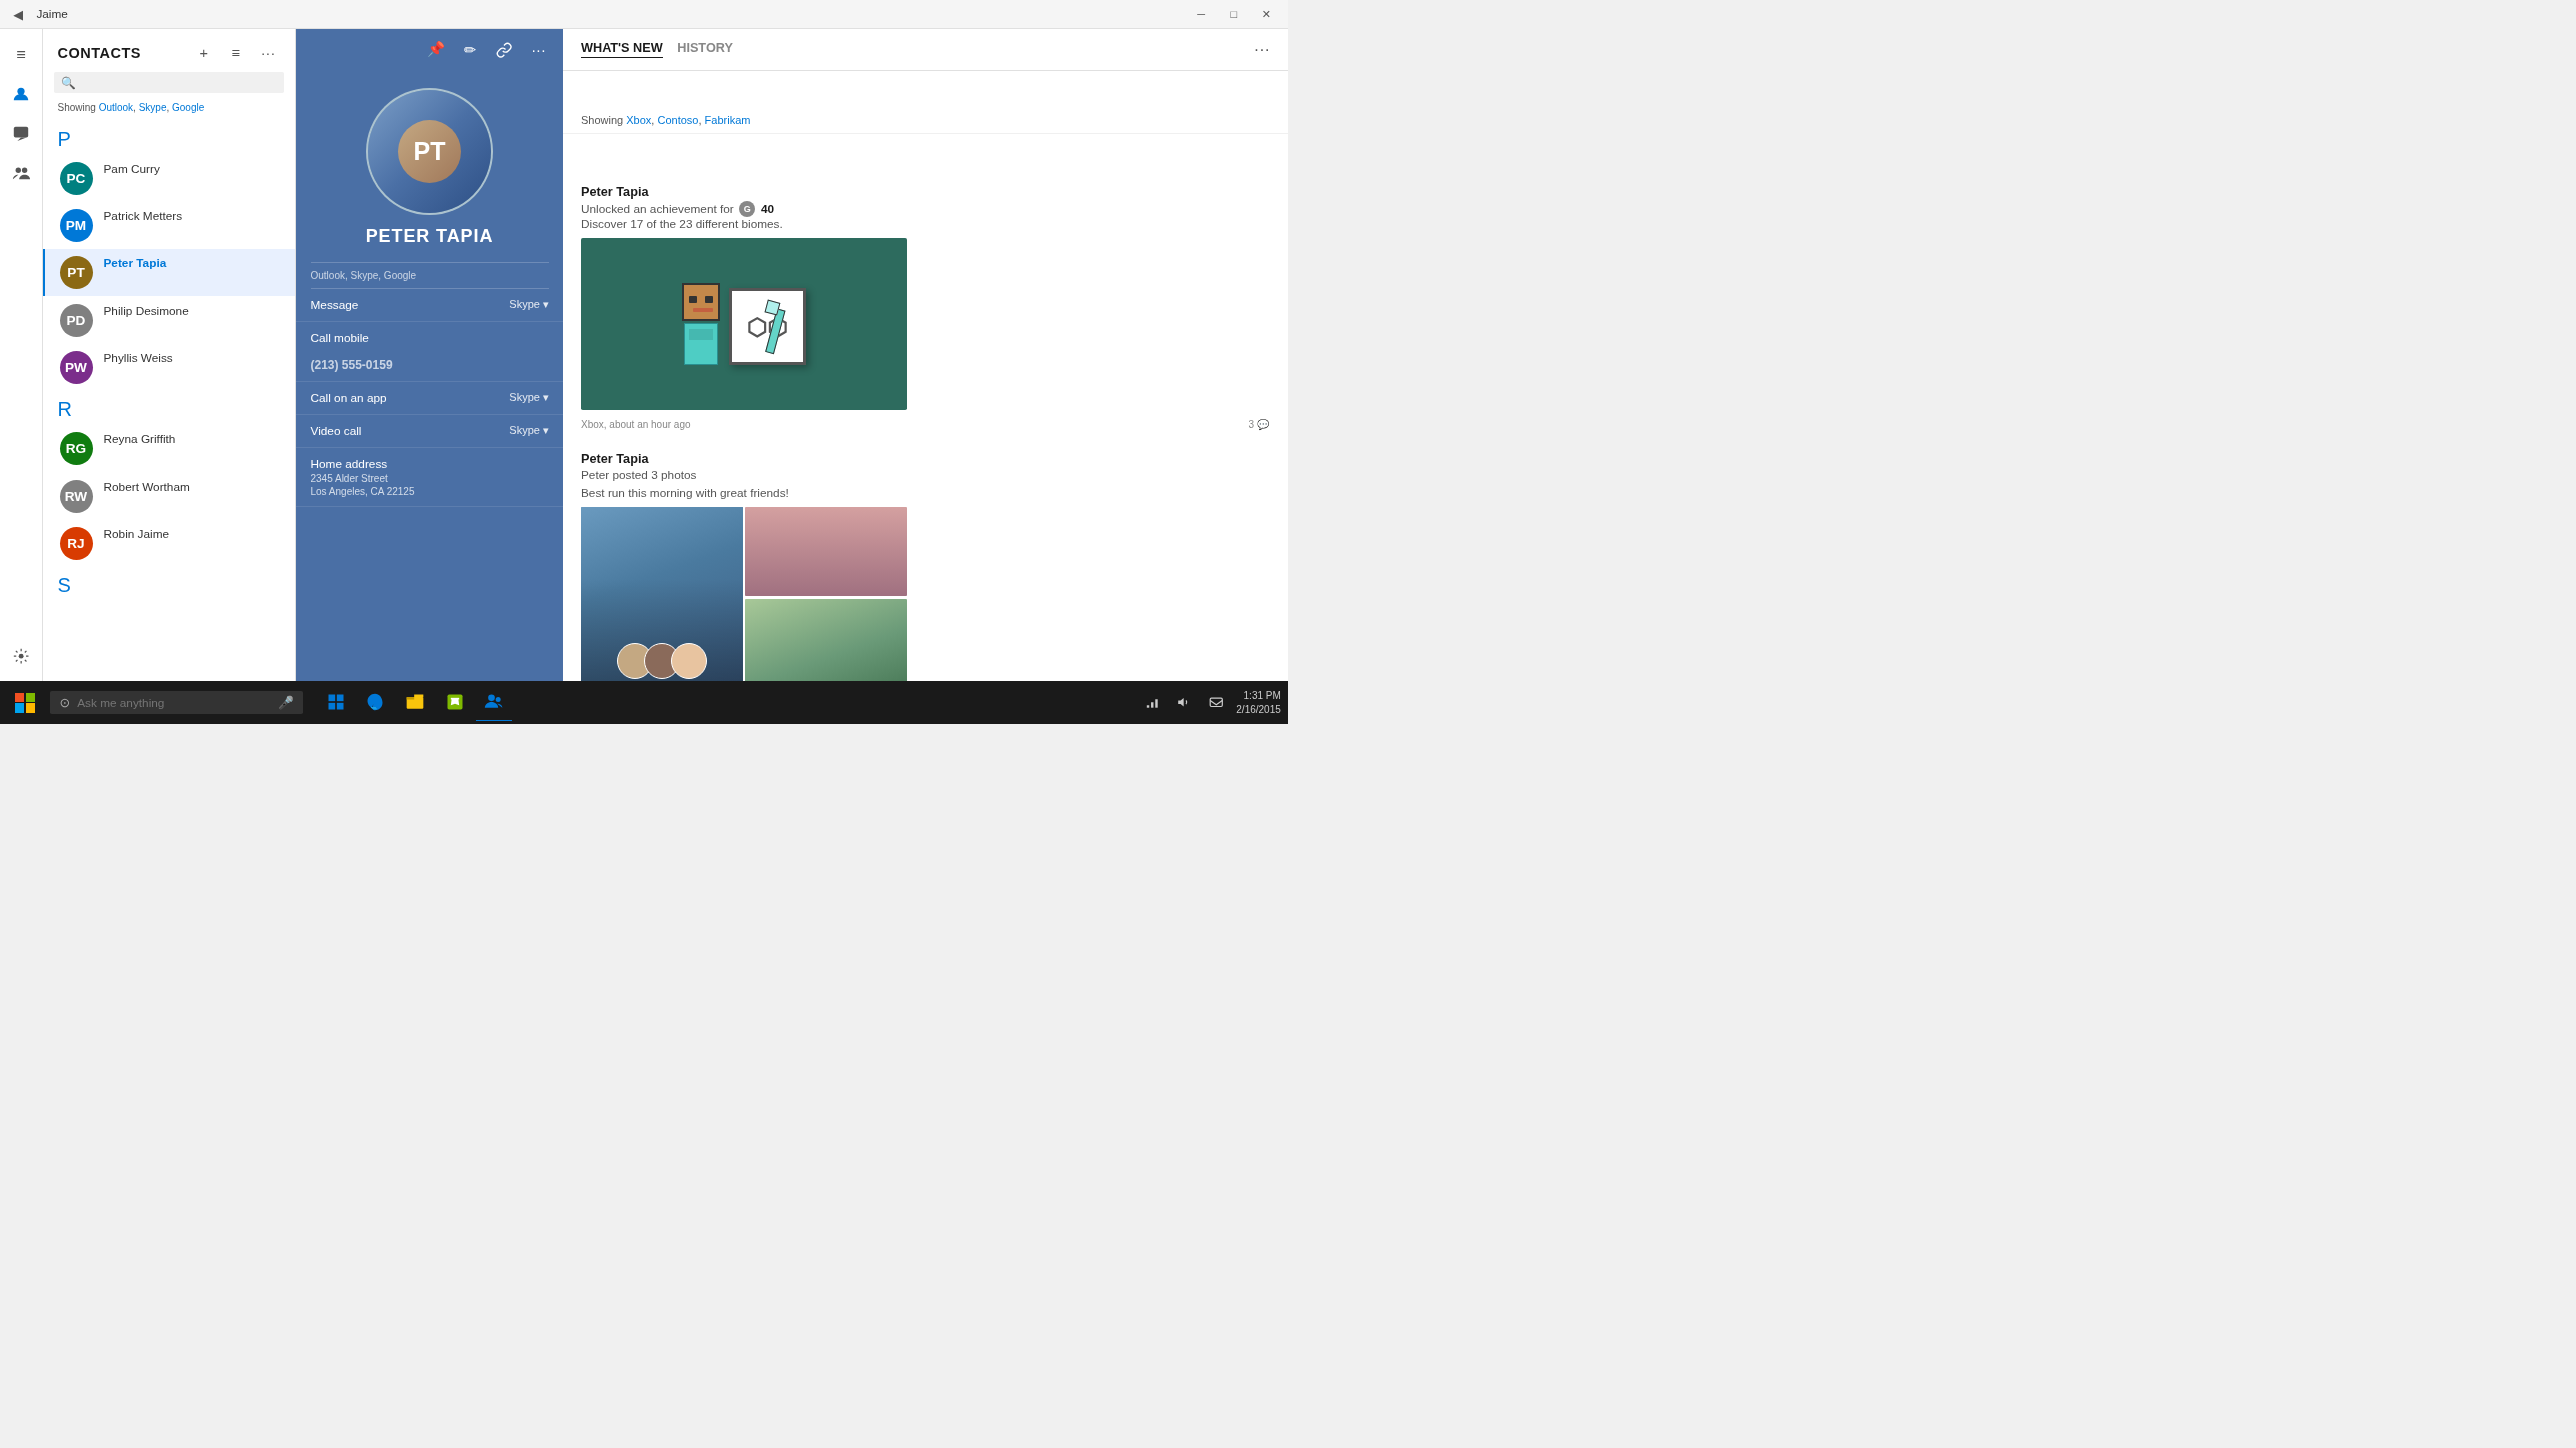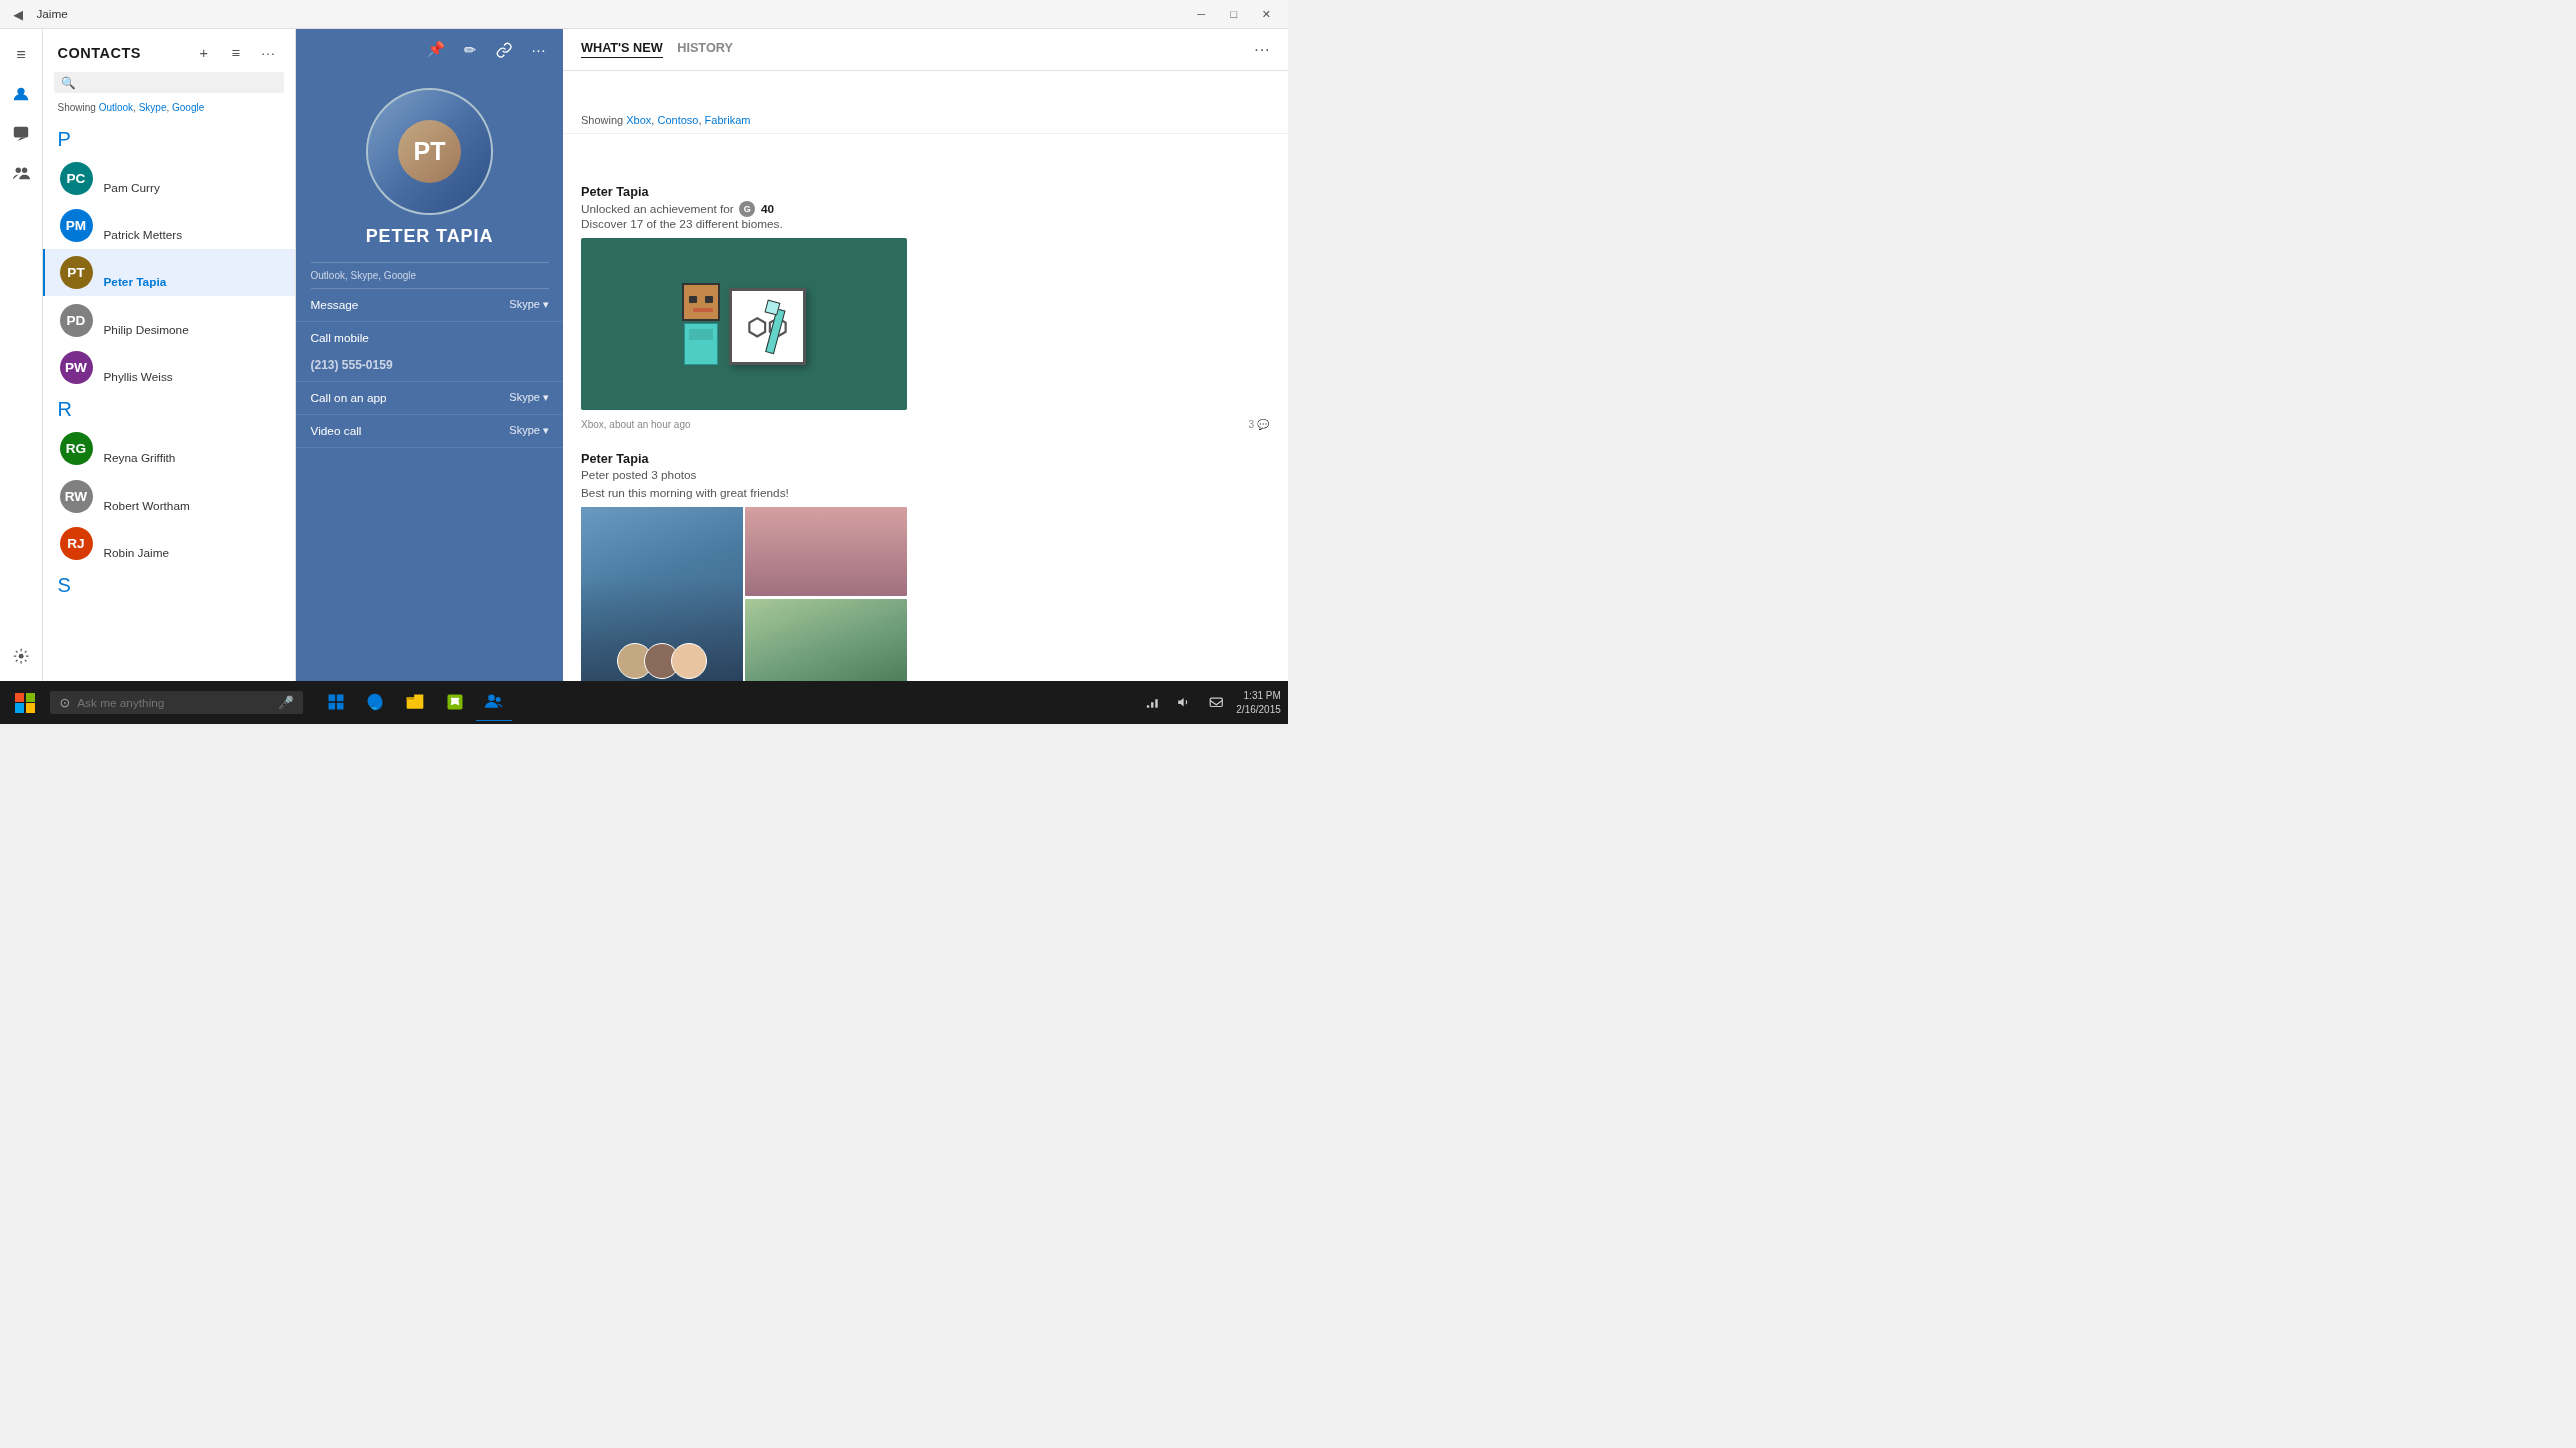--- a/index.html
+++ b/index.html
@@ -47,21 +47,21 @@
       background: #f0f0f0; border-radius: 1.8px; padding: 3.6px 7.2px;
     }
     .search-icon { color: #888; font-size: 11.8px; margin-right: 5.4px; }
     .search-input { border: none; background: transparent; outline: none; font-size: 11.8px; flex: 1; color: #333; }
     .showing-text { font-size: 10px; color: #555; padding: 1.8px 14.5px 7.2px; }
     .showing-link { color: #0078d7; cursor: pointer; text-decoration: none; }
 
     .contacts-list { flex: 1; overflow-y: auto; }
     .contact-letter { font-size: 20px; font-weight: 300; color: #0078d7; padding: 7.2px 14.5px 3.6px; }
     .contact-item {
-      display: flex; align-items: flex-end; padding: 7.2px 14.5px; cursor: pointer;
+      display: flex; align-items: flex-start; padding: 7.2px 14.5px; cursor: pointer;
       gap: 11px; border-left: 2.7px solid transparent;
     }
     .contact-item.active { background: #e8f0fe; border-left-color: #0078d7; }
     .contact-avatar {
       width: 33px; height: 33px; border-radius: 50%; background: #c0c0c0;
       flex-shrink: 0; overflow: hidden; display: flex; align-items: center; justify-content: center;
       font-size: 13.6px; font-weight: 600; color: white;
     }
     .contact-name { font-size: 11.8px; color: #333; }
     .contact-item.active .contact-name { color: #0078d7; font-weight: 600; }
@@ -336,20 +336,25 @@
       <div class="detail-action-right">Skype ▾</div>
     </div>
 
     <div class="detail-action">
       <div>
         <div class="detail-action-label">Video call</div>
       </div>
       <div class="detail-action-right">Skype ▾</div>
     </div>
 
+    <div class="detail-info-section">
+      <div class="detail-action-label">Home address</div>
+      <div class="detail-info-value">2345 Alder Street</div>
+      <div class="detail-info-value">Los Angeles, CA 22125</div>
+    </div>
   </div>
 
   <div class="whatsnew-panel">
     <div class="whatsnew-header">
       <div class="whatsnew-tabs">
         <div class="whatsnew-tab active">WHAT'S NEW</div>
         <div class="whatsnew-tab inactive">HISTORY</div>
       </div>
       <div class="whatsnew-more">···</div>
     </div>

